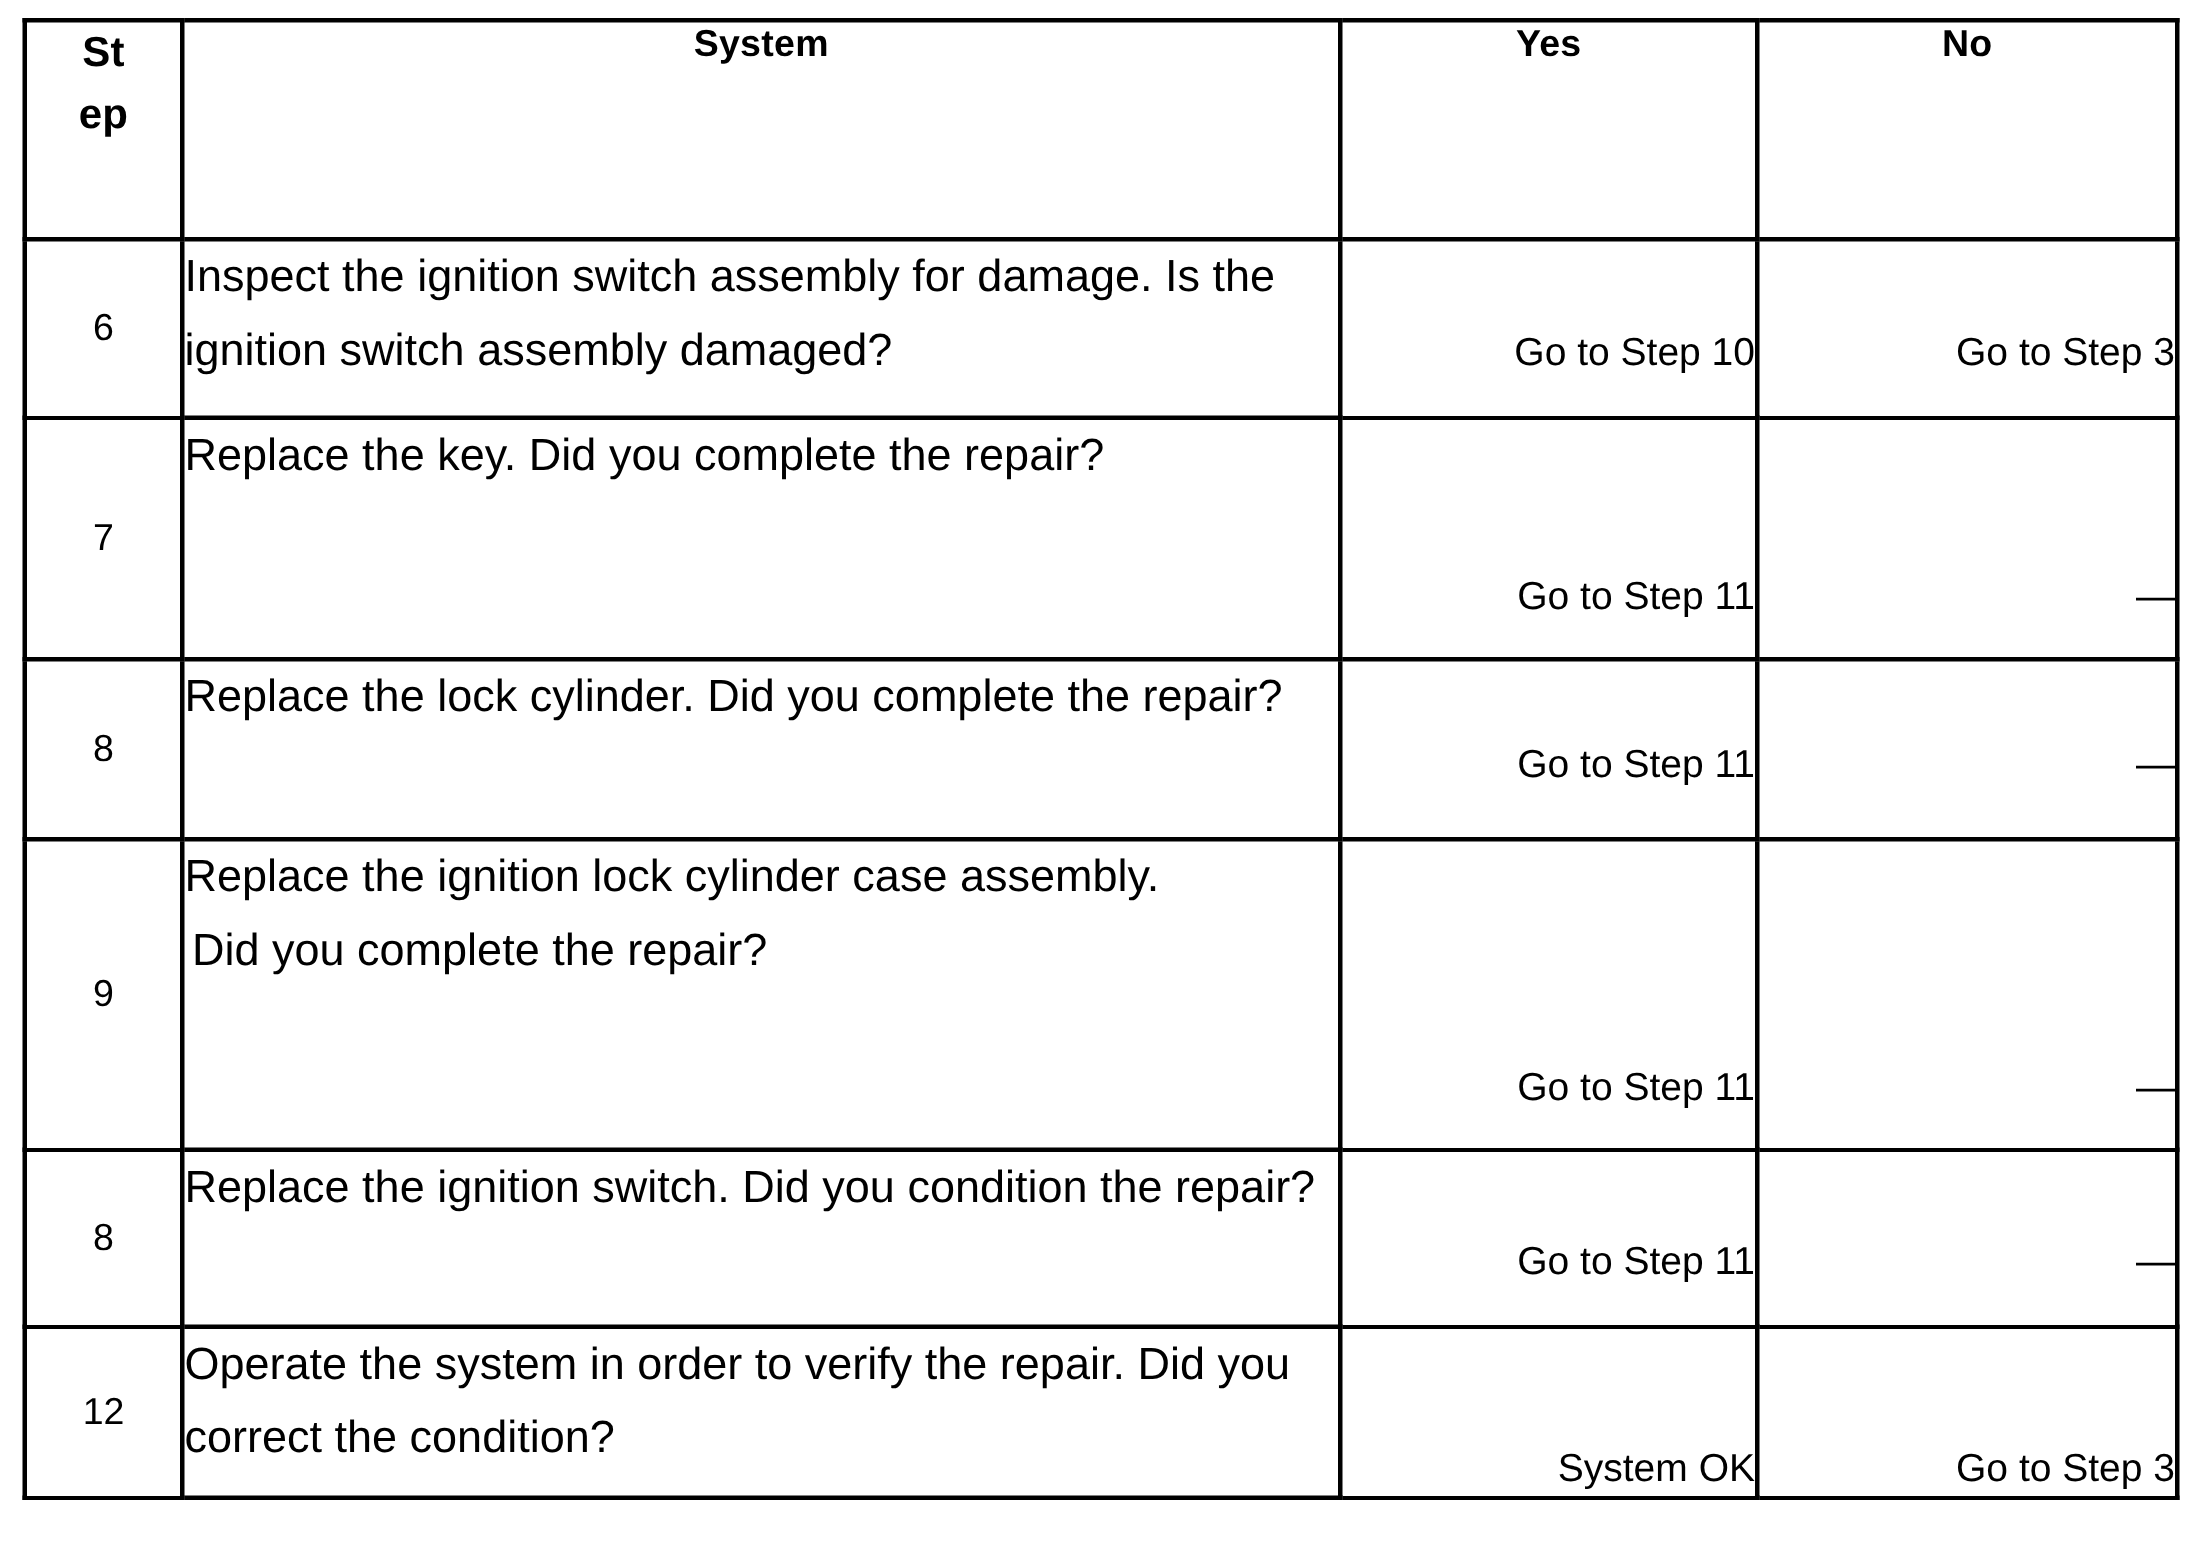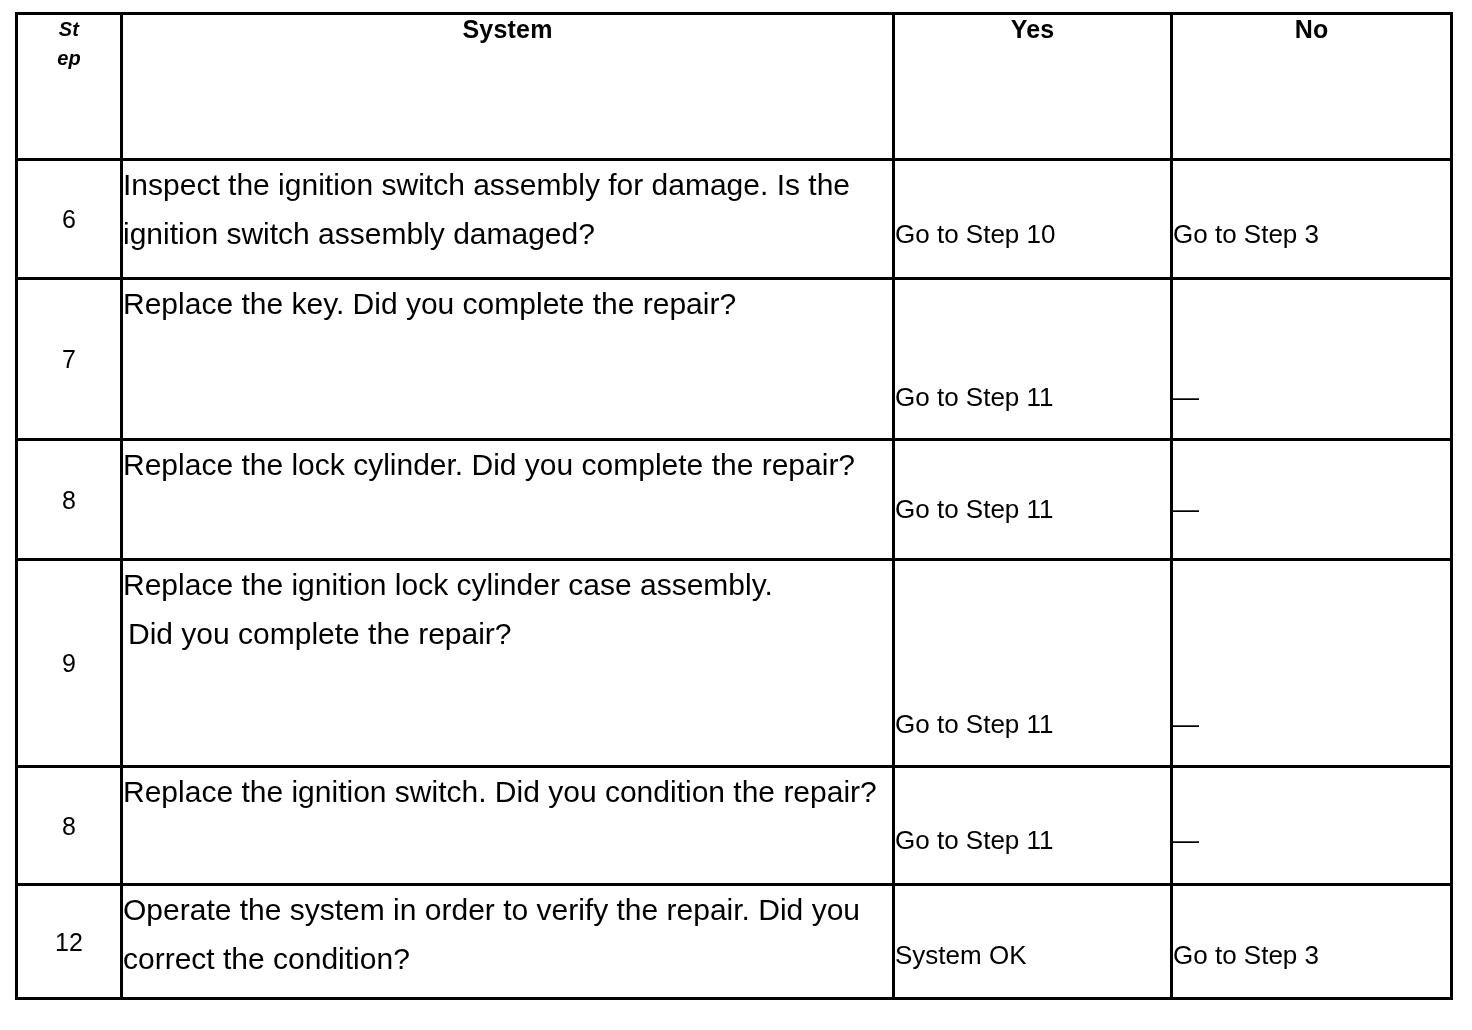--- a/index.html
+++ b/index.html
@@ -50,24 +50,23 @@
 
   th.h-cell {
     position: relative;
     font-weight: bold;
     font-size: 25px;
     letter-spacing: 0.2px;
   }
   th.h-step .h-inner {
     bottom: 20px;
     line-height: 1.45;
-    font-size: 20px;
+    font-size: 28px;
     padding: 0 22px;
     word-break: break-all;
-    font-style: italic;
   }
 
   
   td.step-cell {
     position: relative;
     font-size: 25px;
     text-align: center;
   }
   td.step-cell .step-num {
     position: absolute;
@@ -90,39 +89,39 @@
 
   td.ans-cell {
     position: relative;
     font-size: 26px;
     text-align: center;
   }
   td.ans-cell .ans-inner {
     position: absolute;
     left: 0;
     right: 0;
-    text-align: left;
+    text-align: right;
     line-height: 1;
   }
 
   
   tr.r6  { height: 119px; }
   tr.r7  { height: 161px; }
   tr.r8  { height: 120px; }
   tr.r9  { height: 207px; }
   tr.r10 { height: 118px; }
   tr.r11 { height: 114px; }
 
   
   tr.r6  td.ans-cell .ans-inner { bottom: 30px; }
   tr.r7  td.ans-cell .ans-inner { bottom: 28px; }
   tr.r8  td.ans-cell .ans-inner { bottom: 36px; }
   tr.r9  td.ans-cell .ans-inner { bottom: 28px; }
   tr.r10 td.ans-cell .ans-inner { bottom: 30px; }
-  tr.r11 td.ans-cell .ans-inner { bottom: 29px; }
+  tr.r11 td.ans-cell .ans-inner { bottom: 6px; }
 
   .dash { font-size: 26px; }
 </style>
 </head>
 <body>
 
 <div id="sheet">
 
   <table class="diag">
     <colgroup>

